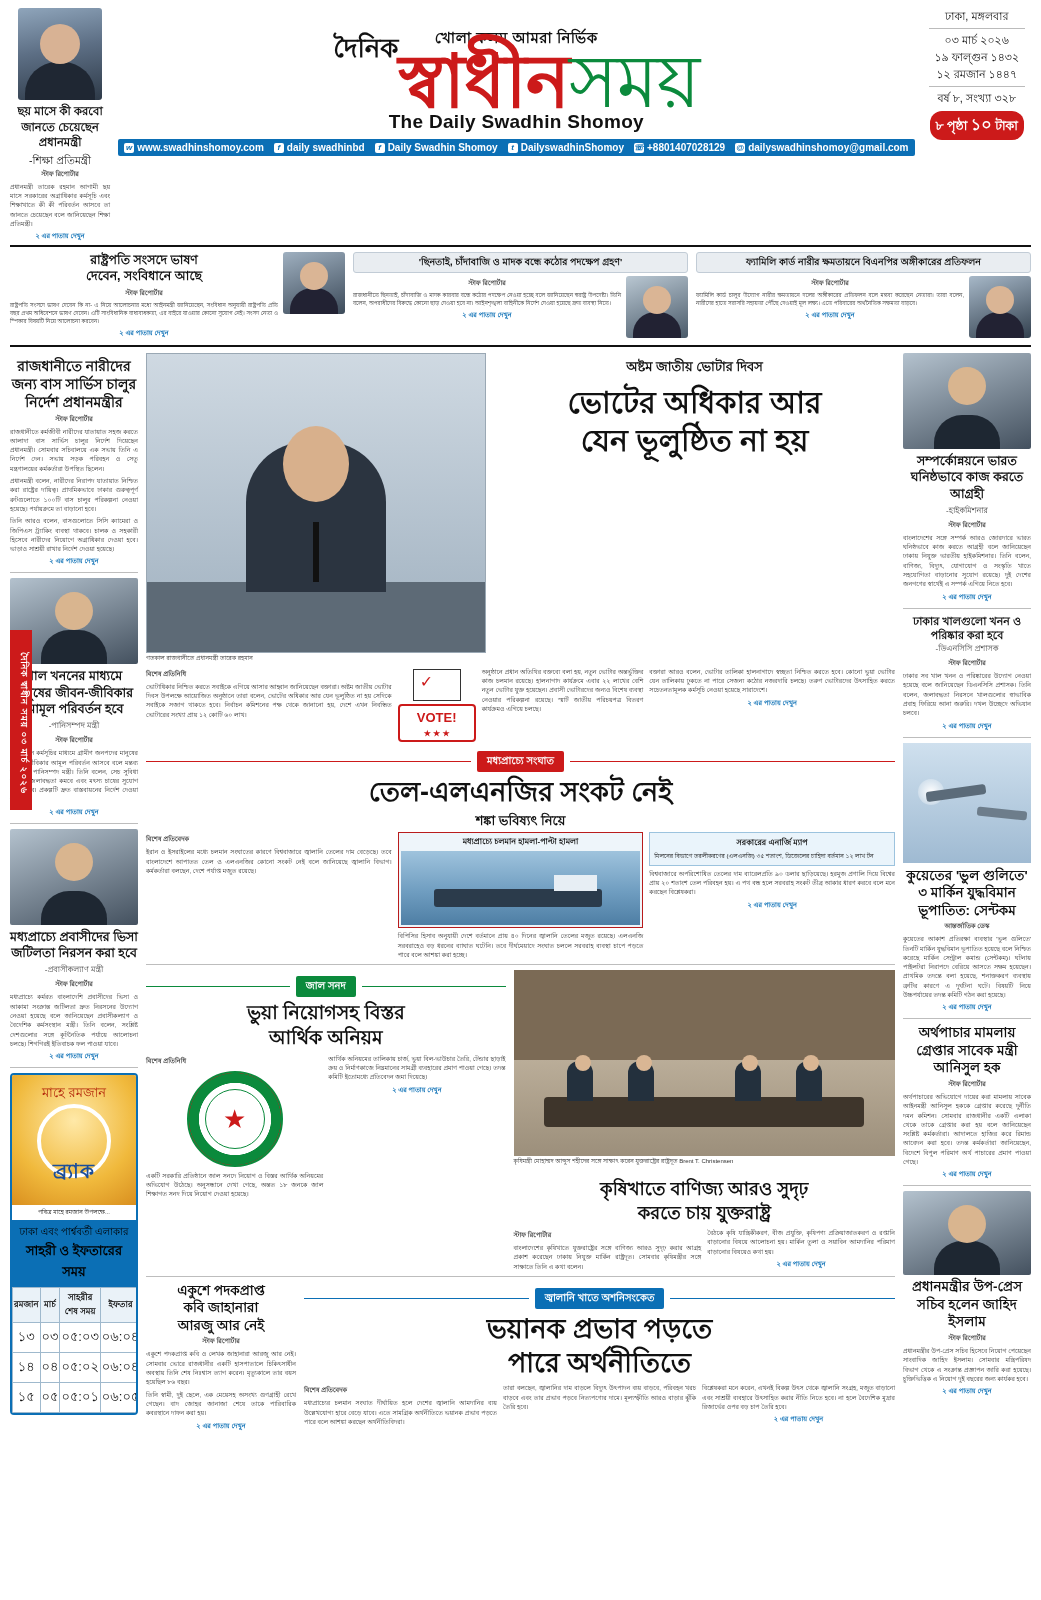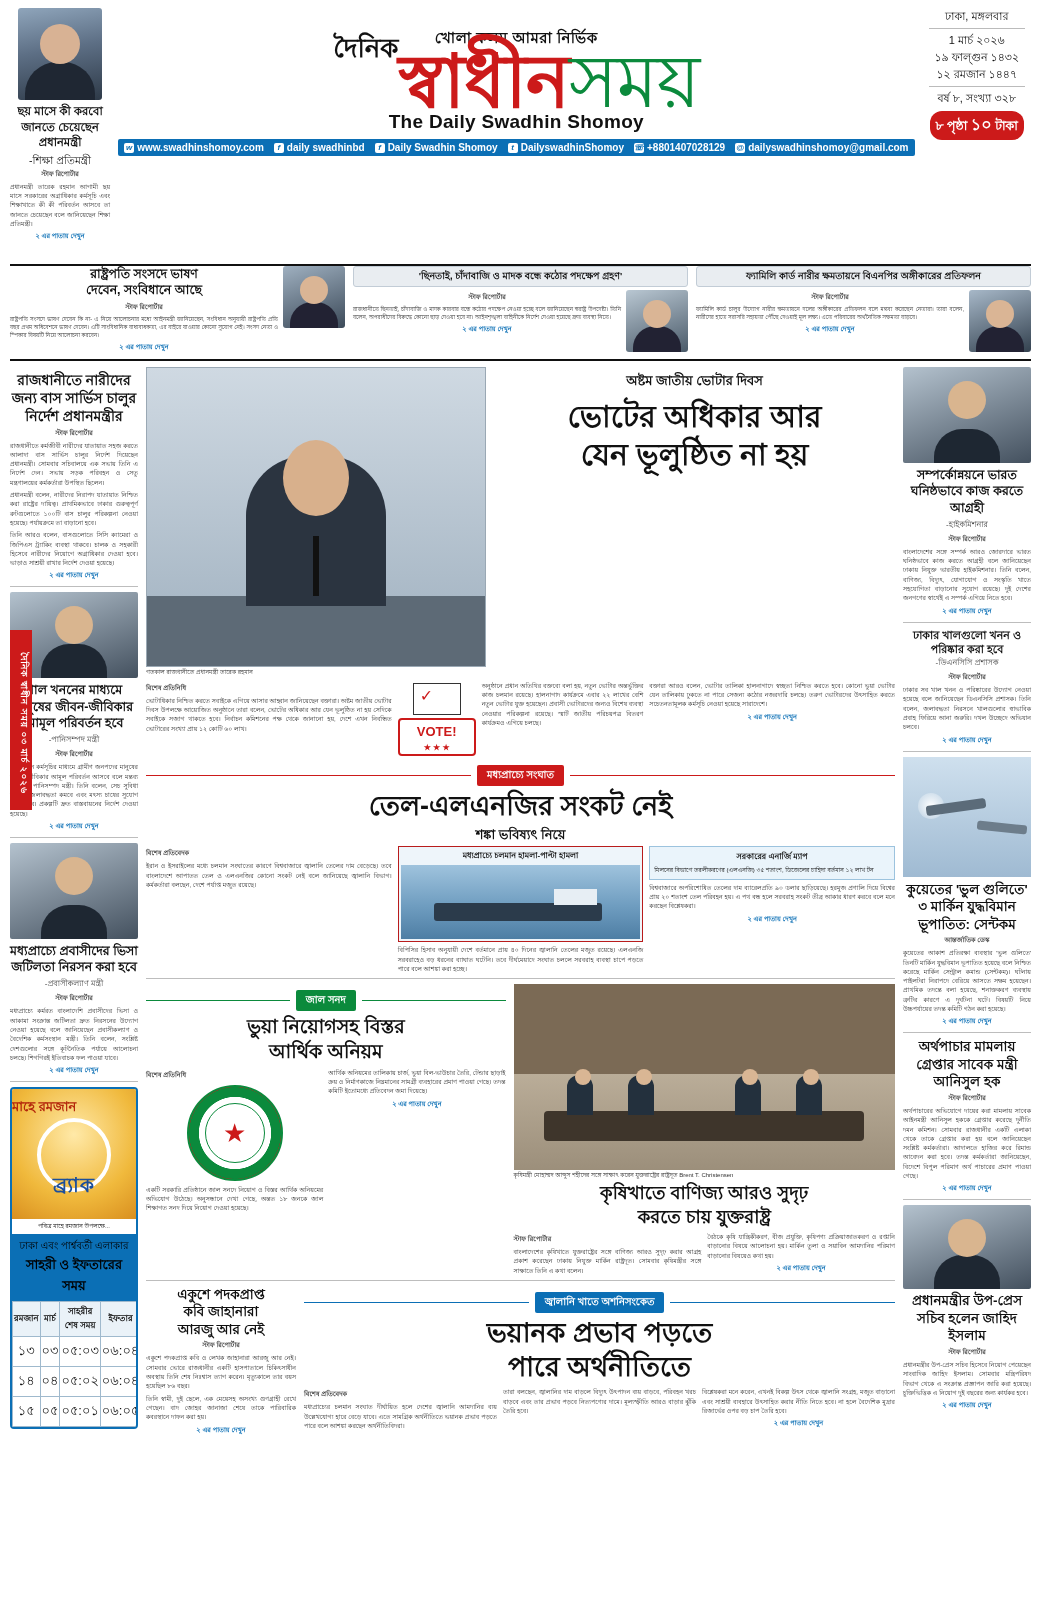--- a/index.html
+++ b/index.html
@@ -56,21 +56,21 @@
   .mh-price b{ font-size:16px; }
   hr.sep { border:0; border-top:1px solid #bdbdbd; margin:5px 0; }
   .col-text { font-size:6.2px; line-height:1.5; text-align:justify; color:#2a2a2a; }
   .col-text p { margin:0 0 3px; }
   .more { color:#0b6fb5; font-size:6.5px; font-weight:bold; margin-top:3px; }
   .more-c { text-align:center; }
   .byline-c { font-size:6.5px; font-weight:bold; text-align:center; margin:2px 0; color:#444;}
   .caption { font-size:6px; color:#333; margin-top:2px; line-height:1.3; }
 
   
-  .teasers { display:flex; gap:8px; margin-top:20px; border-top:2px solid #111; }
+  .teasers { display:flex; gap:8px; margin-top:1px; border-top:2px solid #111; padding-top:5px; }
   .teaser { flex:1; display:flex; gap:5px; }
   .teaser .tbody { flex:1; }
   .teaser h3 { margin:0 0 3px; font-size:12.5px; line-height:1.3; text-align:center; font-weight:bold;}
   .teaser .tx { font-size:5.6px; line-height:1.45; text-align:justify; color:#333;}
   .tphoto { width:62px; height:62px; border-radius:3px; flex:none; overflow:hidden; position:relative;}
   .face-a{background:linear-gradient(160deg,#9fb0c0,#3c4a59);}
   .face-b{background:linear-gradient(160deg,#b9c7d2,#4a5a69);}
   .face-c{background:linear-gradient(160deg,#a7b8c8,#33414f);}
   .tphoto:after{content:"";position:absolute;left:50%;top:10px;width:28px;height:28px;transform:translateX(-50%);border-radius:50%;background:#dab595;}
   .tphoto:before{content:"";position:absolute;left:50%;bottom:0;width:48px;height:26px;transform:translateX(-50%);border-radius:22px 22px 0 0;background:#223;}
@@ -136,21 +136,21 @@
 
   .seal { width:96px; height:96px; border-radius:50%; background:radial-gradient(circle,#fff 55%,#0b8a3c 56%,#0b8a3c 70%,#cc1a1a 71%);
     border:2px solid #0b8a3c; margin:4px auto; position:relative; overflow:hidden;}
   .seal .inner{position:absolute;inset:16px;border-radius:50%;background:#fff;border:1px solid #0b8a3c;}
   .seal .star{position:absolute;left:50%;top:50%;transform:translate(-50%,-50%);font-size:26px;color:#cc1a1a;}
 
   
   .adbox { border:2px solid #0b6fb5; border-radius:4px; overflow:hidden; }
   .ad-top { height:130px; background:radial-gradient(circle at 50% 35%, #ffe9a8, #f0b93c 60%, #d98f1f 100%); position:relative;}
   .ad-top .ring{position:absolute;left:50%;top:22%;transform:translateX(-50%);width:74px;height:74px;border-radius:50%;border:4px solid #fff;}
-  .ad-top .t1{position:absolute;left:0;right:0;top:8px;font-size:13px;font-weight:bold;color:#b3260b;}
+  .ad-top .t1{position:absolute;left:0;right:0;top:8px;text-align:center;font-size:13px;font-weight:normal;color:#b3260b;}
   .ad-top .t2{position:absolute;left:0;right:0;bottom:16px;text-align:center;font-size:20px;font-weight:bold;color:#1b4e9b;letter-spacing:1px;}
   .ad-blue { background:#0b6fb5; color:#000000; text-align:center; padding:4px 2px; }
   .ad-blue .l1{font-size:10px;}
   .ad-blue .l2{font-size:13px;font-weight:bold;}
   table.iftar { width:100%; border-collapse:collapse; font-size:11px; }
   table.iftar th { background:#eaf2f8; border:1px solid #9fb9cd; padding:3px 1px; font-size:8.5px;}
   table.iftar td { border:1px solid #9fb9cd; padding:4px 1px; text-align:center; font-size:13px;}
 
   .vstrip { position:absolute; left:10px; top:630px; width:22px; height:180px;
      background:#cc1a1a; color:#fff; writing-mode:vertical-rl; text-orientation:mixed;
@@ -214,21 +214,21 @@
         <span>
             <i class="dot-ic">@</i>
             <b>dailyswadhinshomoy@gmail.com</b>
           </span>
       </div>
     </div>
 
     <div class="mh-right">
       <span class="ln">ঢাকা, মঙ্গলবার</span>
       <div class="rule"></div>
-      <span class="ln">1 মার্চ ২০২৬</span>
+      <span class="ln">০৩ মার্চ ২০২৬</span>
       <span class="ln">১৯ ফাল্গুন ১৪৩২</span>
       <span class="ln">১২ রমজান ১৪৪৭</span>
       <div class="rule"></div>
       <span class="ln">বর্ষ ৮, সংখ্যা ৩২৮</span>
       <div class="mh-price">
         <span>৮ পৃষ্ঠা</span>
         <b>১০</b>
         <span>টাকা</span>
       </div>
     </div>
@@ -457,21 +457,21 @@
             <div class="p" style="left:14%"></div>
               <div class="h" style="left:16%"></div>
             <div class="p" style="left:30%"></div>
               <div class="h" style="left:32%"></div>
             <div class="p" style="left:58%"></div>
               <div class="h" style="left:60%"></div>
             <div class="p" style="left:74%"></div>
               <div class="h" style="left:76%"></div>
           </div>
           <div class="caption">কৃষিমন্ত্রী মোহাম্মদ আব্দুস শহীদের সঙ্গে সাক্ষাৎ করেন যুক্তরাষ্ট্রের রাষ্ট্রদূত Brent T. Christensen</div>
-          <div class="midhead" style="font-size:18px;margin-top:2px">
+          <div class="midhead" style="font-size:18px;margin-top:12px">
             <span>কৃষিখাতে বাণিজ্য আরও সুদৃঢ়</span><br>
             <span>করতে চায় যুক্তরাষ্ট্র</span>
           </div>
           <div class="three-col" style="gap:6px">
             <div>
               <div class="byline-c" style="text-align:left">স্টাফ রিপোর্টার</div>
               <div class="col-text">বাংলাদেশের কৃষিখাতে যুক্তরাষ্ট্রের সঙ্গে বাণিজ্য আরও সুদৃঢ় করার আগ্রহ প্রকাশ করেছেন ঢাকায় নিযুক্ত মার্কিন রাষ্ট্রদূত। সোমবার কৃষিমন্ত্রীর সঙ্গে সাক্ষাতে তিনি এ কথা বলেন।</div>
             </div>
             <div>
               <div class="col-text">বৈঠকে কৃষি যান্ত্রিকীকরণ, বীজ প্রযুক্তি, কৃষিপণ্য প্রক্রিয়াজাতকরণ ও রপ্তানি বাড়ানোর বিষয়ে আলোচনা হয়। মার্কিন তুলা ও সয়াবিন আমদানির পরিমাণ বাড়ানোর বিষয়েও কথা হয়।</div>

